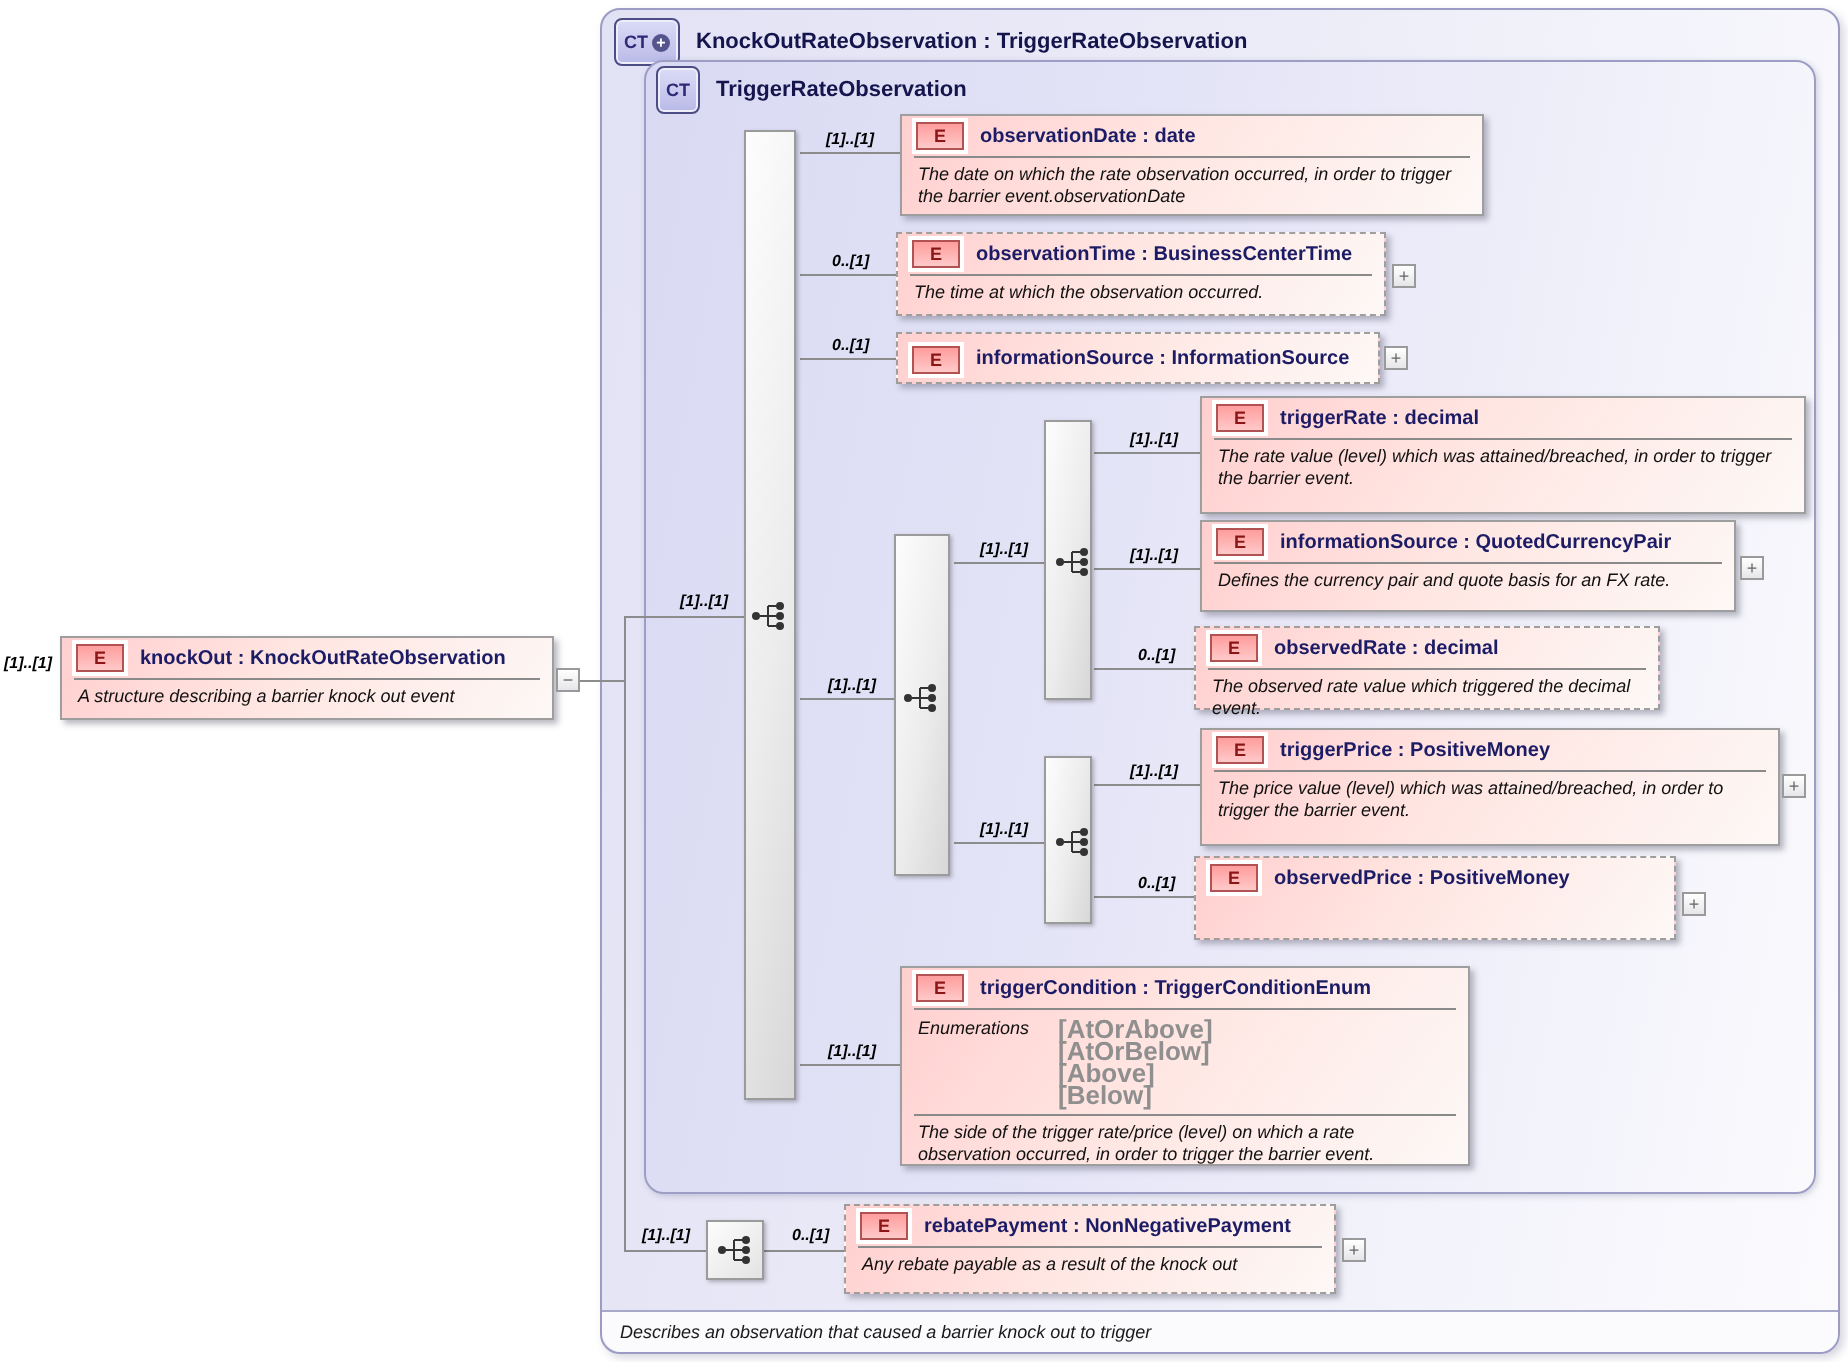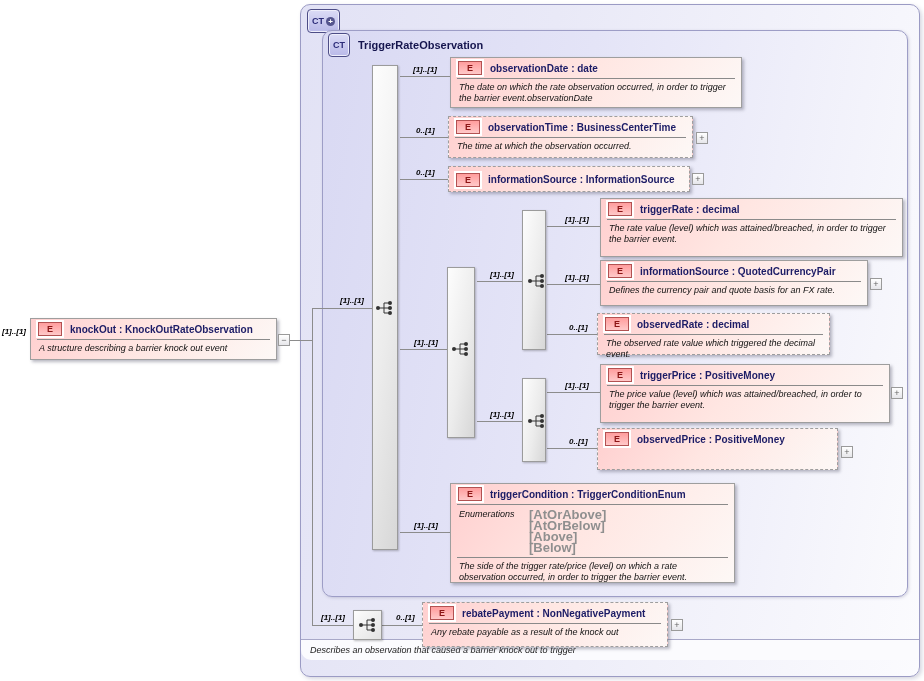--- a/index.html
+++ b/index.html
@@ -13,21 +13,21 @@
   .inner-box { position:absolute; left:322px; top:30px; width:586px; height:567px;
     background:linear-gradient(100deg,#d9d9f3 0%,#e4e4f7 40%,#fafafd 100%);
     border:1px solid #9d9dc6; border-radius:10px; box-shadow:1px 1px 3px rgba(90,90,130,.25); }
   .box-header { position:absolute; display:flex; align-items:center; gap:8px; }
   .hdr-title { font-size:11px; font-weight:bold; color:#15154e; white-space:nowrap; }
   .ct-badge { display:inline-flex; align-items:center; gap:2px; padding:11px 4px; height:15px;
     background:linear-gradient(#dcdcf6,#b9b9e8); border:1px solid #4d4d86; border-radius:4px;
     font-size:9px; font-weight:bold; color:#2b2b78; box-shadow:inset 0 0 0 1px #eeeefb; }
   .plus-circle { width:9px; height:9px; border-radius:50%; background:#55558e; color:#ffffff;
     font-size:8px; line-height:9px; font-weight:bold; text-align:center; }
-  .outer-footer { position:absolute; left:0; bottom:16px; width:100%; height:21px;
+  .outer-footer { position:absolute; left:0; bottom:0; width:100%; height:21px;
     background:#fbfbfe; border-top:1px solid #a8a8c8; border-radius:0 0 10px 10px;
     display:flex; align-items:center; padding-left:9px;
     font-style:italic; font-size:9px; color:#1a1a1a; }
 
   
   .lh { position:absolute; height:1px; background:#8c8c8c; }
   .lv { position:absolute; width:1px; background:#8c8c8c; }
 
   
   .seq-bar { position:absolute; background:linear-gradient(100deg,#fdfdfd 0%,#ececec 55%,#d7d7d7 100%);
@@ -68,20 +68,21 @@
 <body>
 
 <div id="stage">
 
   <div class="outer-box">
     <div class="box-header" style="left:6px; top:4px;">
       <span class="ct-badge">
         <span>CT</span>
         <span class="plus-circle">+</span>
       </span>
+      <span class="hdr-title">KnockOutRateObservation : TriggerRateObservation</span>
     </div>
     <div class="outer-footer">
       <span>Describes an observation that caused a barrier knock out to trigger</span>
     </div>
   </div>
 
   <div class="inner-box"></div>
   <div class="box-header" style="left:328px; top:33px;">
     <span class="ct-badge">
       <span>CT</span>

